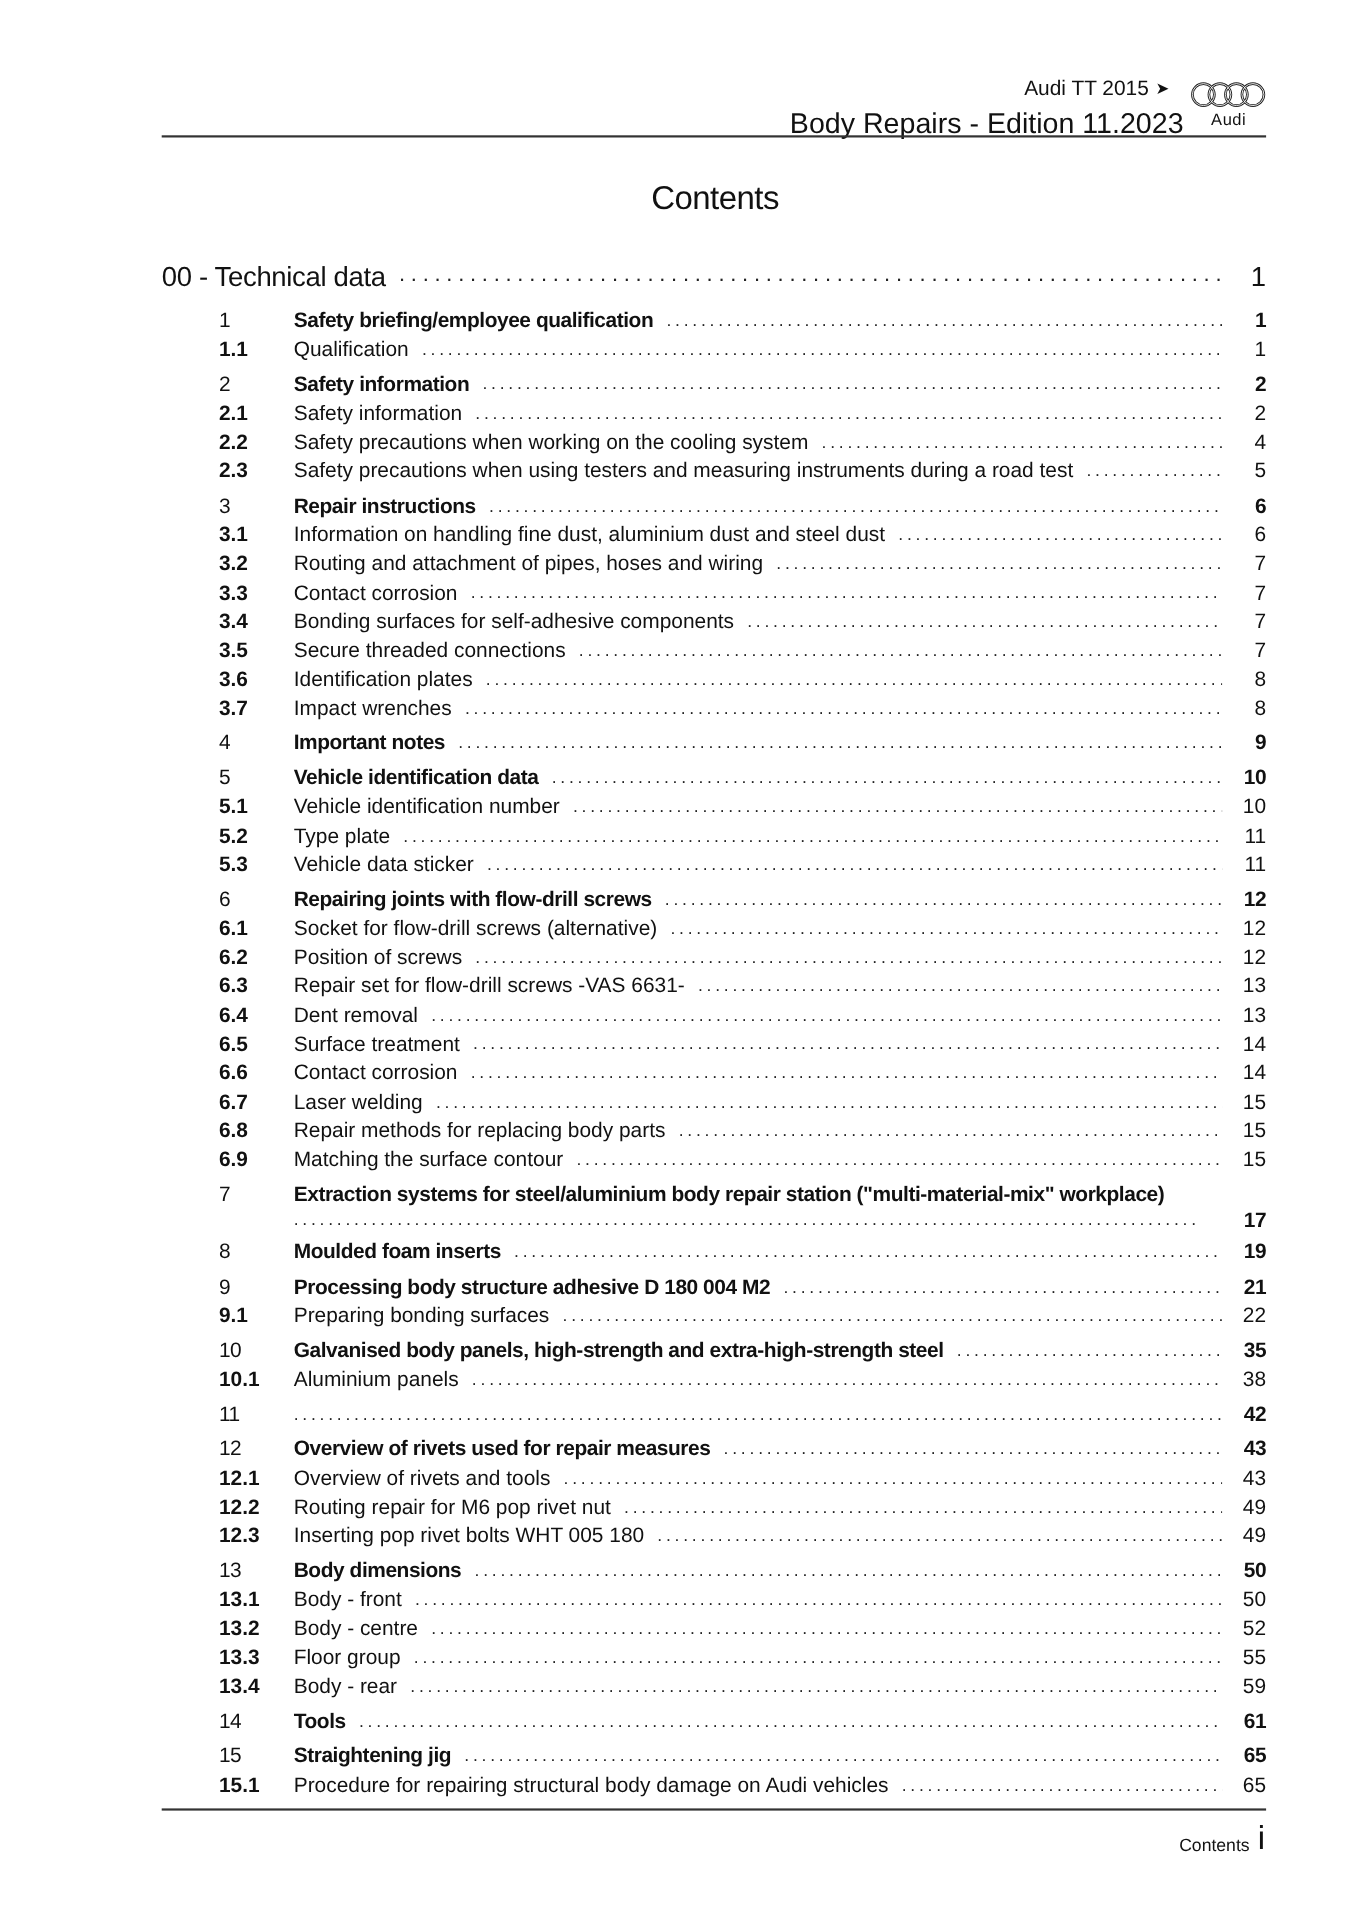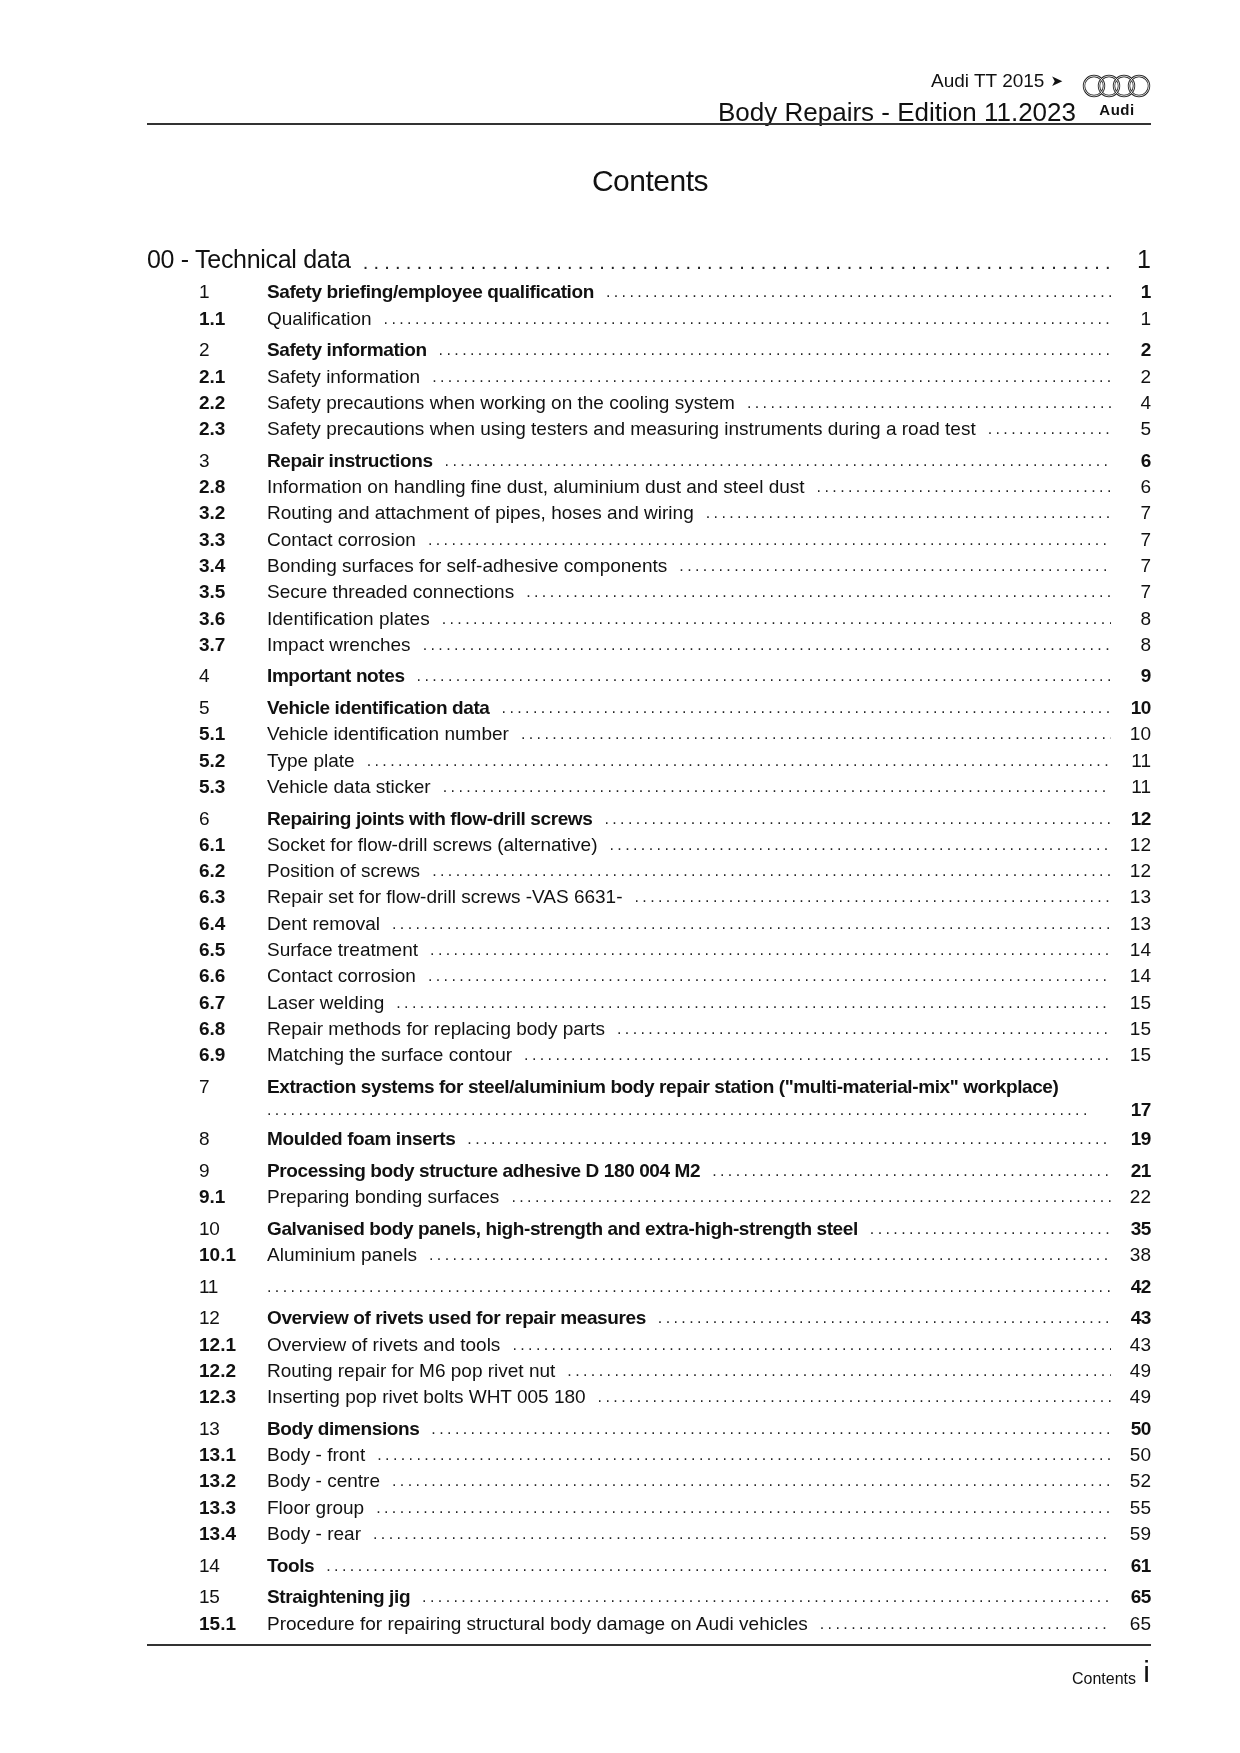--- a/index.html
+++ b/index.html
@@ -5,25 +5,25 @@
   html, body { margin:0; padding:0; background:#ffffff; }
   body { width:1240px; height:1753px; position:relative; overflow:hidden;
          font-family:"Liberation Sans", "DejaVu Sans", sans-serif; color:#111; }
   .hdr-rule { position:absolute; left:147px; top:123px; width:1004px; height:2px; background:#333; }
   .ftr-rule { position:absolute; left:147px; top:1644px; width:1004px; height:2px; background:#333; }
   .hdr-line1 { position:absolute; right:177px; top:70px; font-size:19px; white-space:nowrap; }
   .hdr-line2 { position:absolute; right:164px; top:97px; font-size:26px; white-space:nowrap; }
   .arrow { font-size:15px; margin-left:6px; position:relative; top:-1px; }
   .logo { position:absolute; left:1082px; top:74px; width:70px; height:46px; }
   .logo svg { display:block; }
-  .logo-text { position:absolute; left:0; top:27px; width:70px; text-align:center; font-weight:bold;
+  .logo-text { position:absolute; left:0; top:27px; width:70px; text-align:center; font-weight:normal;
                font-size:15px; letter-spacing:0.5px; }
   .title { position:absolute; left:0; width:1300px; top:164px; text-align:center; font-size:30px; letter-spacing:-0.5px; }
   .toc { position:absolute; left:147px; top:238px; width:1004px; }
-  .chapter { position:relative; height:36px; font-size:25px; display:flex; align-items:flex-end; }
+  .chapter { position:relative; height:36px; font-size:25px; display:flex; align-items:flex-start; }
   .chapter .t { white-space:nowrap; padding-right:12px; letter-spacing:-0.3px; }
   .row { position:relative; height:26.3px; font-size:19px; display:flex; align-items:center; }
   .row.section { margin-top:5.3px; font-weight:bold; letter-spacing:-0.4px; }
   .row .n { width:68px; padding-left:52px; flex:none; white-space:nowrap; font-weight:bold; }
   .row.section .n { font-weight:normal; }
   .row .t { white-space:nowrap; padding-right:12px; }
   .dots { flex:1; overflow:hidden; white-space:nowrap; color:#222; font-weight:normal; letter-spacing:3.4px;
           margin-right:40px; font-size:16px; }
   .dots.ch { font-size:20px; letter-spacing:5.2px; margin-right:34px; }
   .pg { position:absolute; right:0; text-align:right; white-space:nowrap; }
@@ -106,21 +106,21 @@
         <span class="dots">........................................................................................................................................................................................................</span>
         <span class="pg">5</span>
       </div>
       <div class="row section">
         <span class="n">3</span>
         <span class="t">Repair instructions</span>
         <span class="dots">........................................................................................................................................................................................................</span>
         <span class="pg">6</span>
       </div>
       <div class="row">
-        <span class="n">2.8</span>
+        <span class="n">3.1</span>
         <span class="t">Information on handling fine dust, aluminium dust and steel dust</span>
         <span class="dots">........................................................................................................................................................................................................</span>
         <span class="pg">6</span>
       </div>
       <div class="row">
         <span class="n">3.2</span>
         <span class="t">Routing and attachment of pipes, hoses and wiring</span>
         <span class="dots">........................................................................................................................................................................................................</span>
         <span class="pg">7</span>
       </div>

